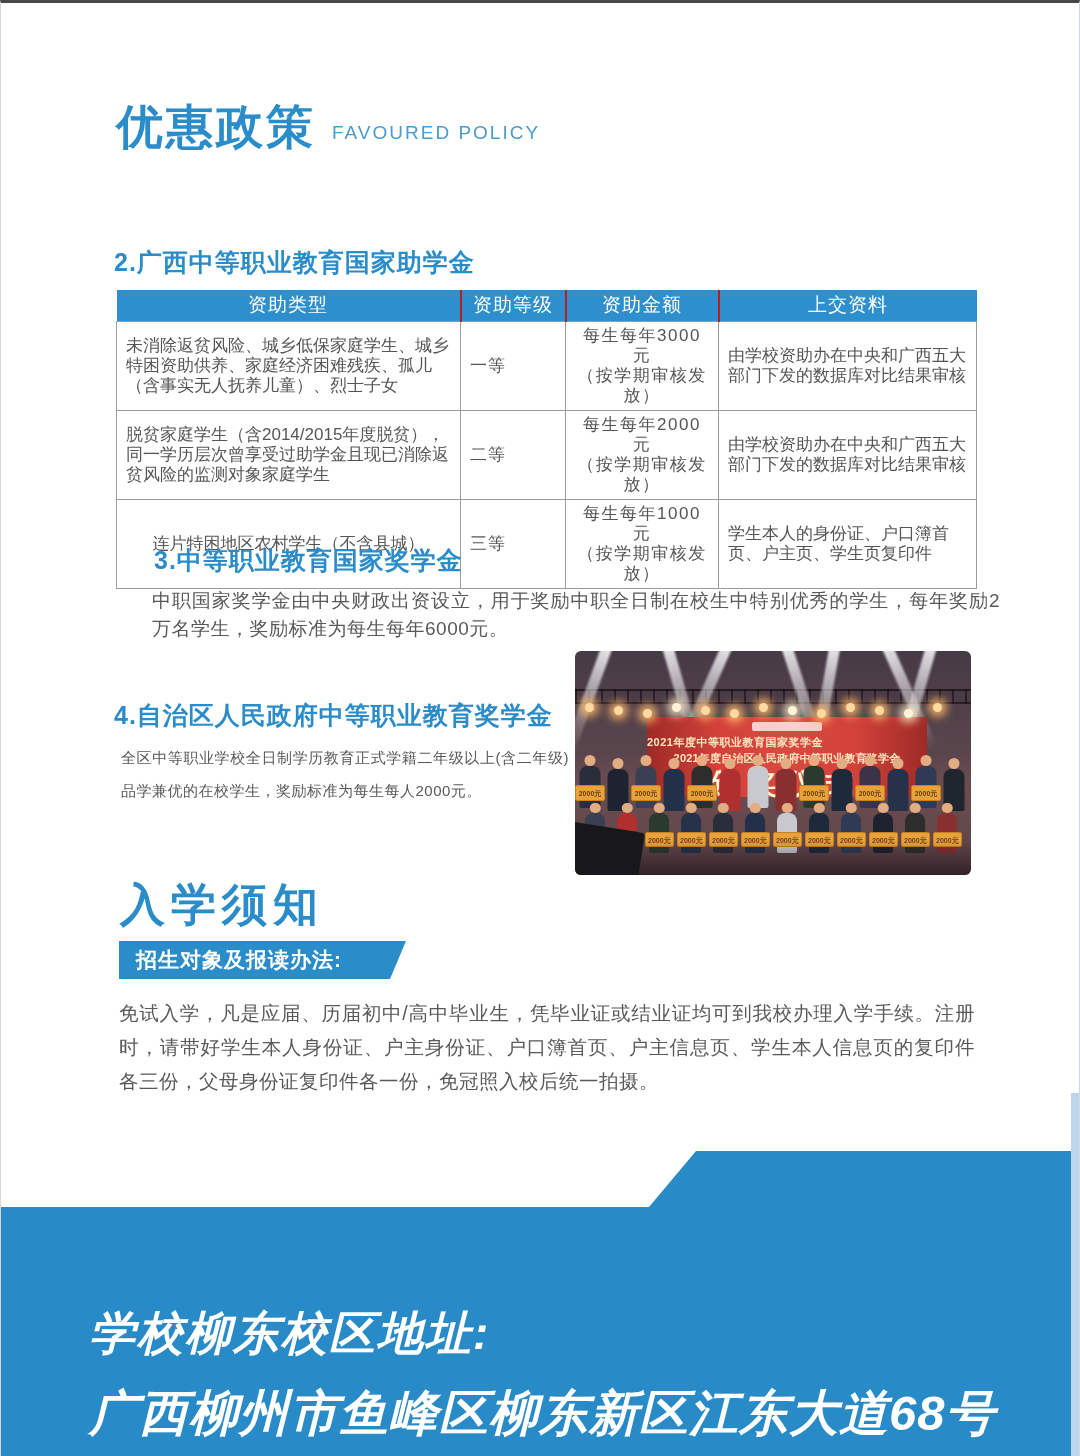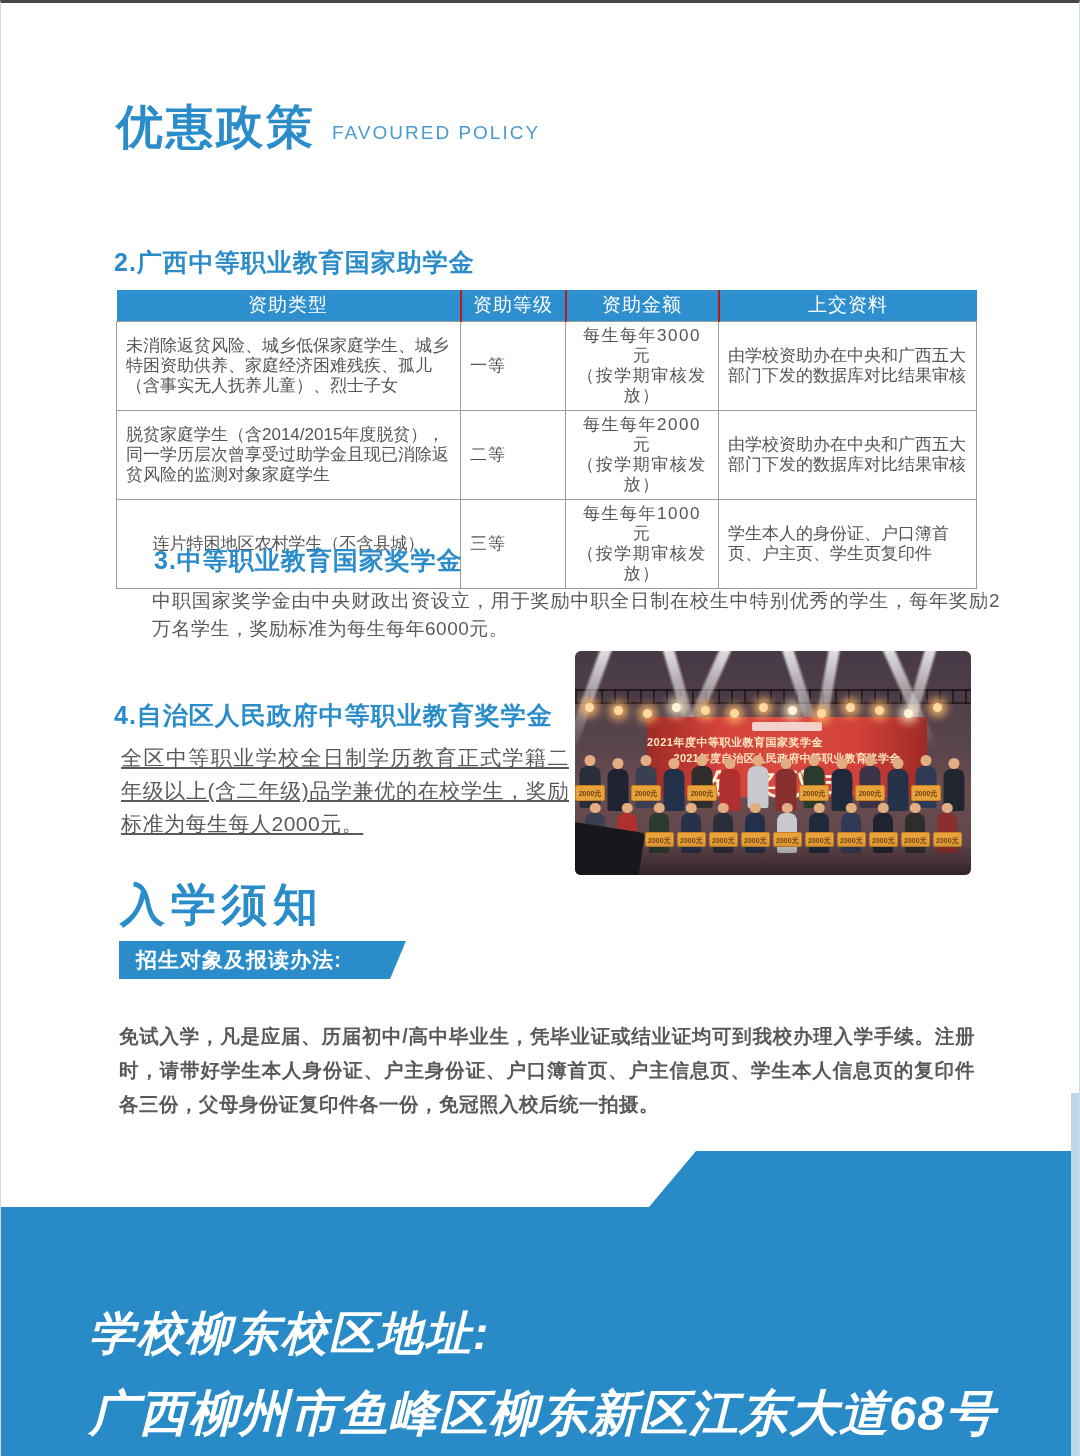--- a/index.html
+++ b/index.html
@@ -143,21 +143,21 @@
         </td>
         <td>学生本人的身份证、户口簿首页、户主页、学生页复印件</td>
       </tr>
     </tbody>
   </table>
 
   <div class="abs h-num" style="left:113px;top:541px;margin-left:40px;">3.中等职业教育国家奖学金</div>
   <div class="abs body-text" style="left:120px;top:584px;width:848px;margin-left:31px;">中职国家奖学金由中央财政出资设立，用于奖励中职全日制在校生中特别优秀的学生，每年奖励2万名学生，奖励标准为每生每年6000元。</div>
 
   <div class="abs h-num" style="left:113px;top:696px;">4.自治区人民政府中等职业教育奖学金</div>
-  <div class="abs body-text" style="left:120px;top:738px;width:448px;font-size:21px;line-height:33px;text-decoration:underline;">全区中等职业学校全日制学历教育正式学籍二年级以上(含二年级)品学兼优的在校学生，奖励标准为每生每人2000元。</div>
+  <div class="abs body-text" style="left:120px;top:738px;width:448px;font-size:15px;line-height:33px;">全区中等职业学校全日制学历教育正式学籍二年级以上(含二年级)品学兼优的在校学生，奖励标准为每生每人2000元。</div>
 
   <div class="abs photo">
     <div class="truss"></div>
     <div class="photo-banner">
       <div class="logo-mark"></div>
       <div class="bl1">2021年度中等职业教育国家奖学金</div>
       <div class="bl2">2021年度自治区人民政府中等职业教育奖学金</div>
       <div class="bl3">颁奖仪式</div>
     </div>
     <div class="beam" style="left: 28px; transform: rotate(20deg);"></div>
@@ -305,21 +305,21 @@
         </div>
       </div>
     <div class="floor"></div>
     <div class="speaker"></div>
   </div>
 
   <div class="abs enroll-title" style="left:119px;top:872px;">入学须知</div>
   <div class="abs enroll-banner">
     <span>招生对象及报读办法:</span>
   </div>
-  <div class="abs enroll-body" style="left:118px;top:1016px;width:856px;font-weight:bold;">免试入学，凡是应届、历届初中/高中毕业生，凭毕业证或结业证均可到我校办理入学手续。注册时，请带好学生本人身份证、户主身份证、户口簿首页、户主信息页、学生本人信息页的复印件各三份，父母身份证复印件各一份，免冠照入校后统一拍摄。</div>
+  <div class="abs enroll-body" style="left:118px;top:993px;width:856px;">免试入学，凡是应届、历届初中/高中毕业生，凭毕业证或结业证均可到我校办理入学手续。注册时，请带好学生本人身份证、户主身份证、户口簿首页、户主信息页、学生本人信息页的复印件各三份，父母身份证复印件各一份，免冠照入校后统一拍摄。</div>
 
   <div class="abs footer">
     <div class="footer-text">
       <div class="l1">学校柳东校区地址:</div>
       <div class="l2">广西柳州市鱼峰区柳东新区江东大道68号</div>
     </div>
   </div>
   <div class="abs edge-sliver"></div>
 
 </div>

